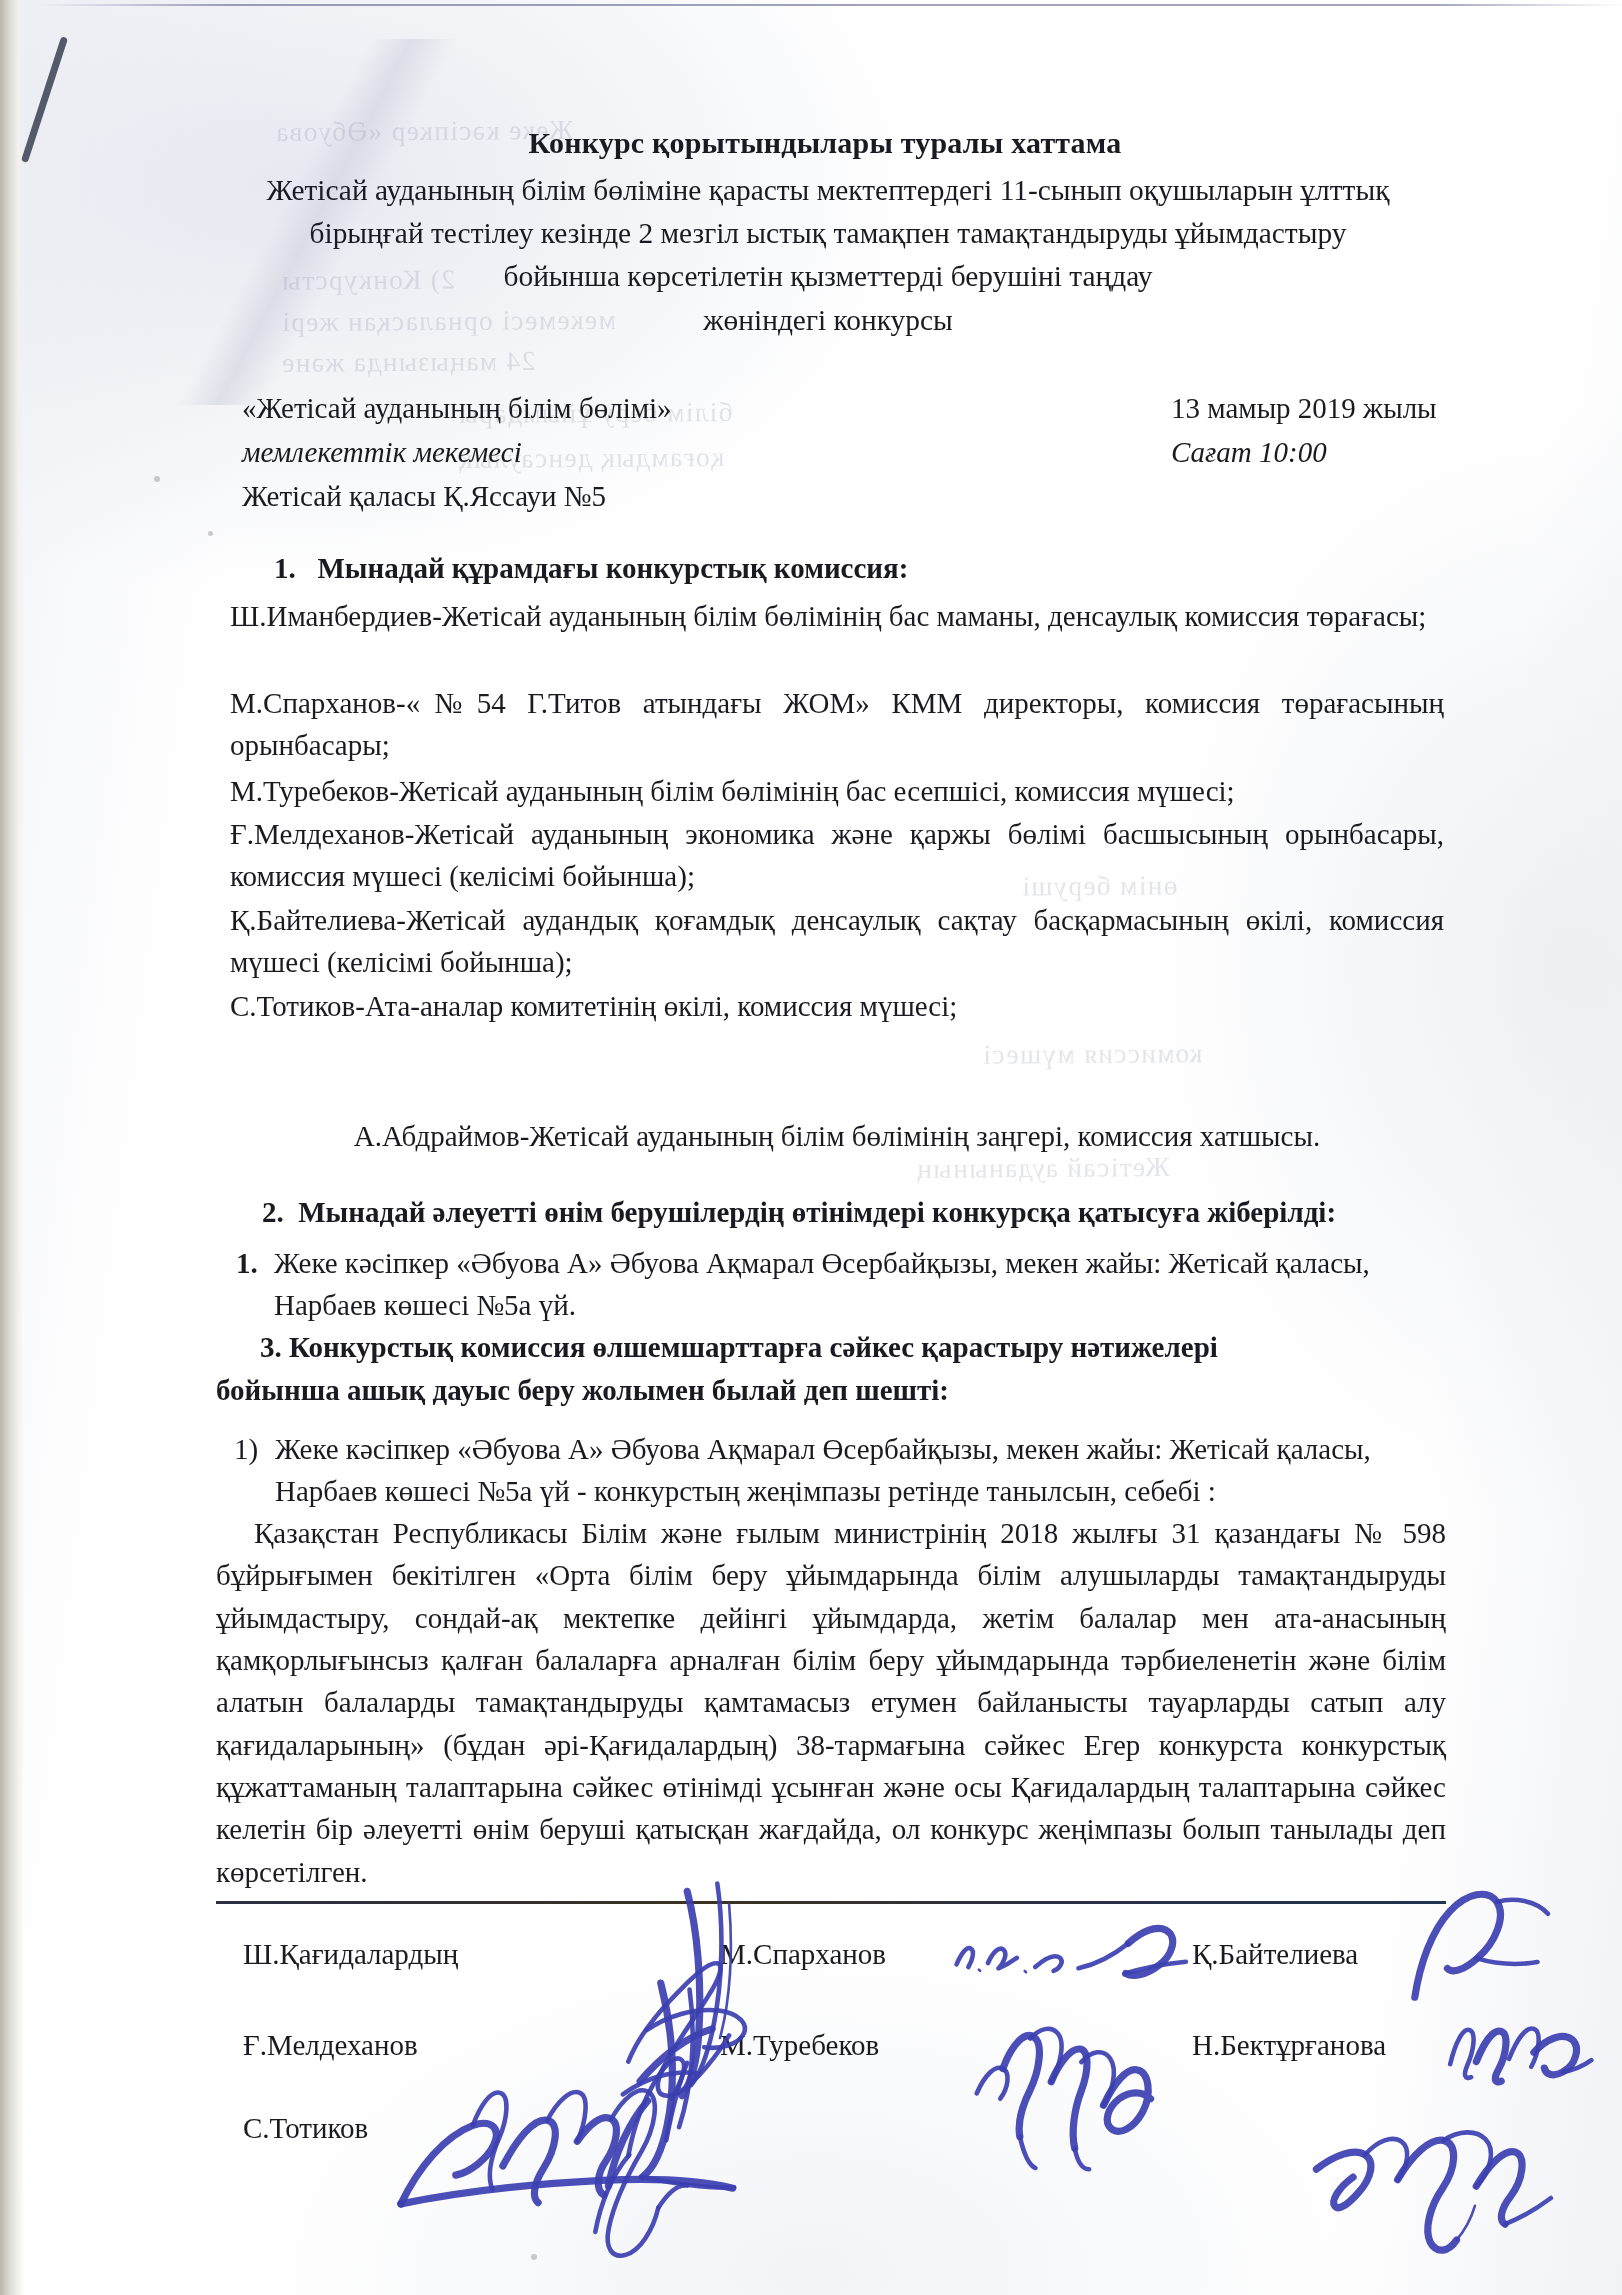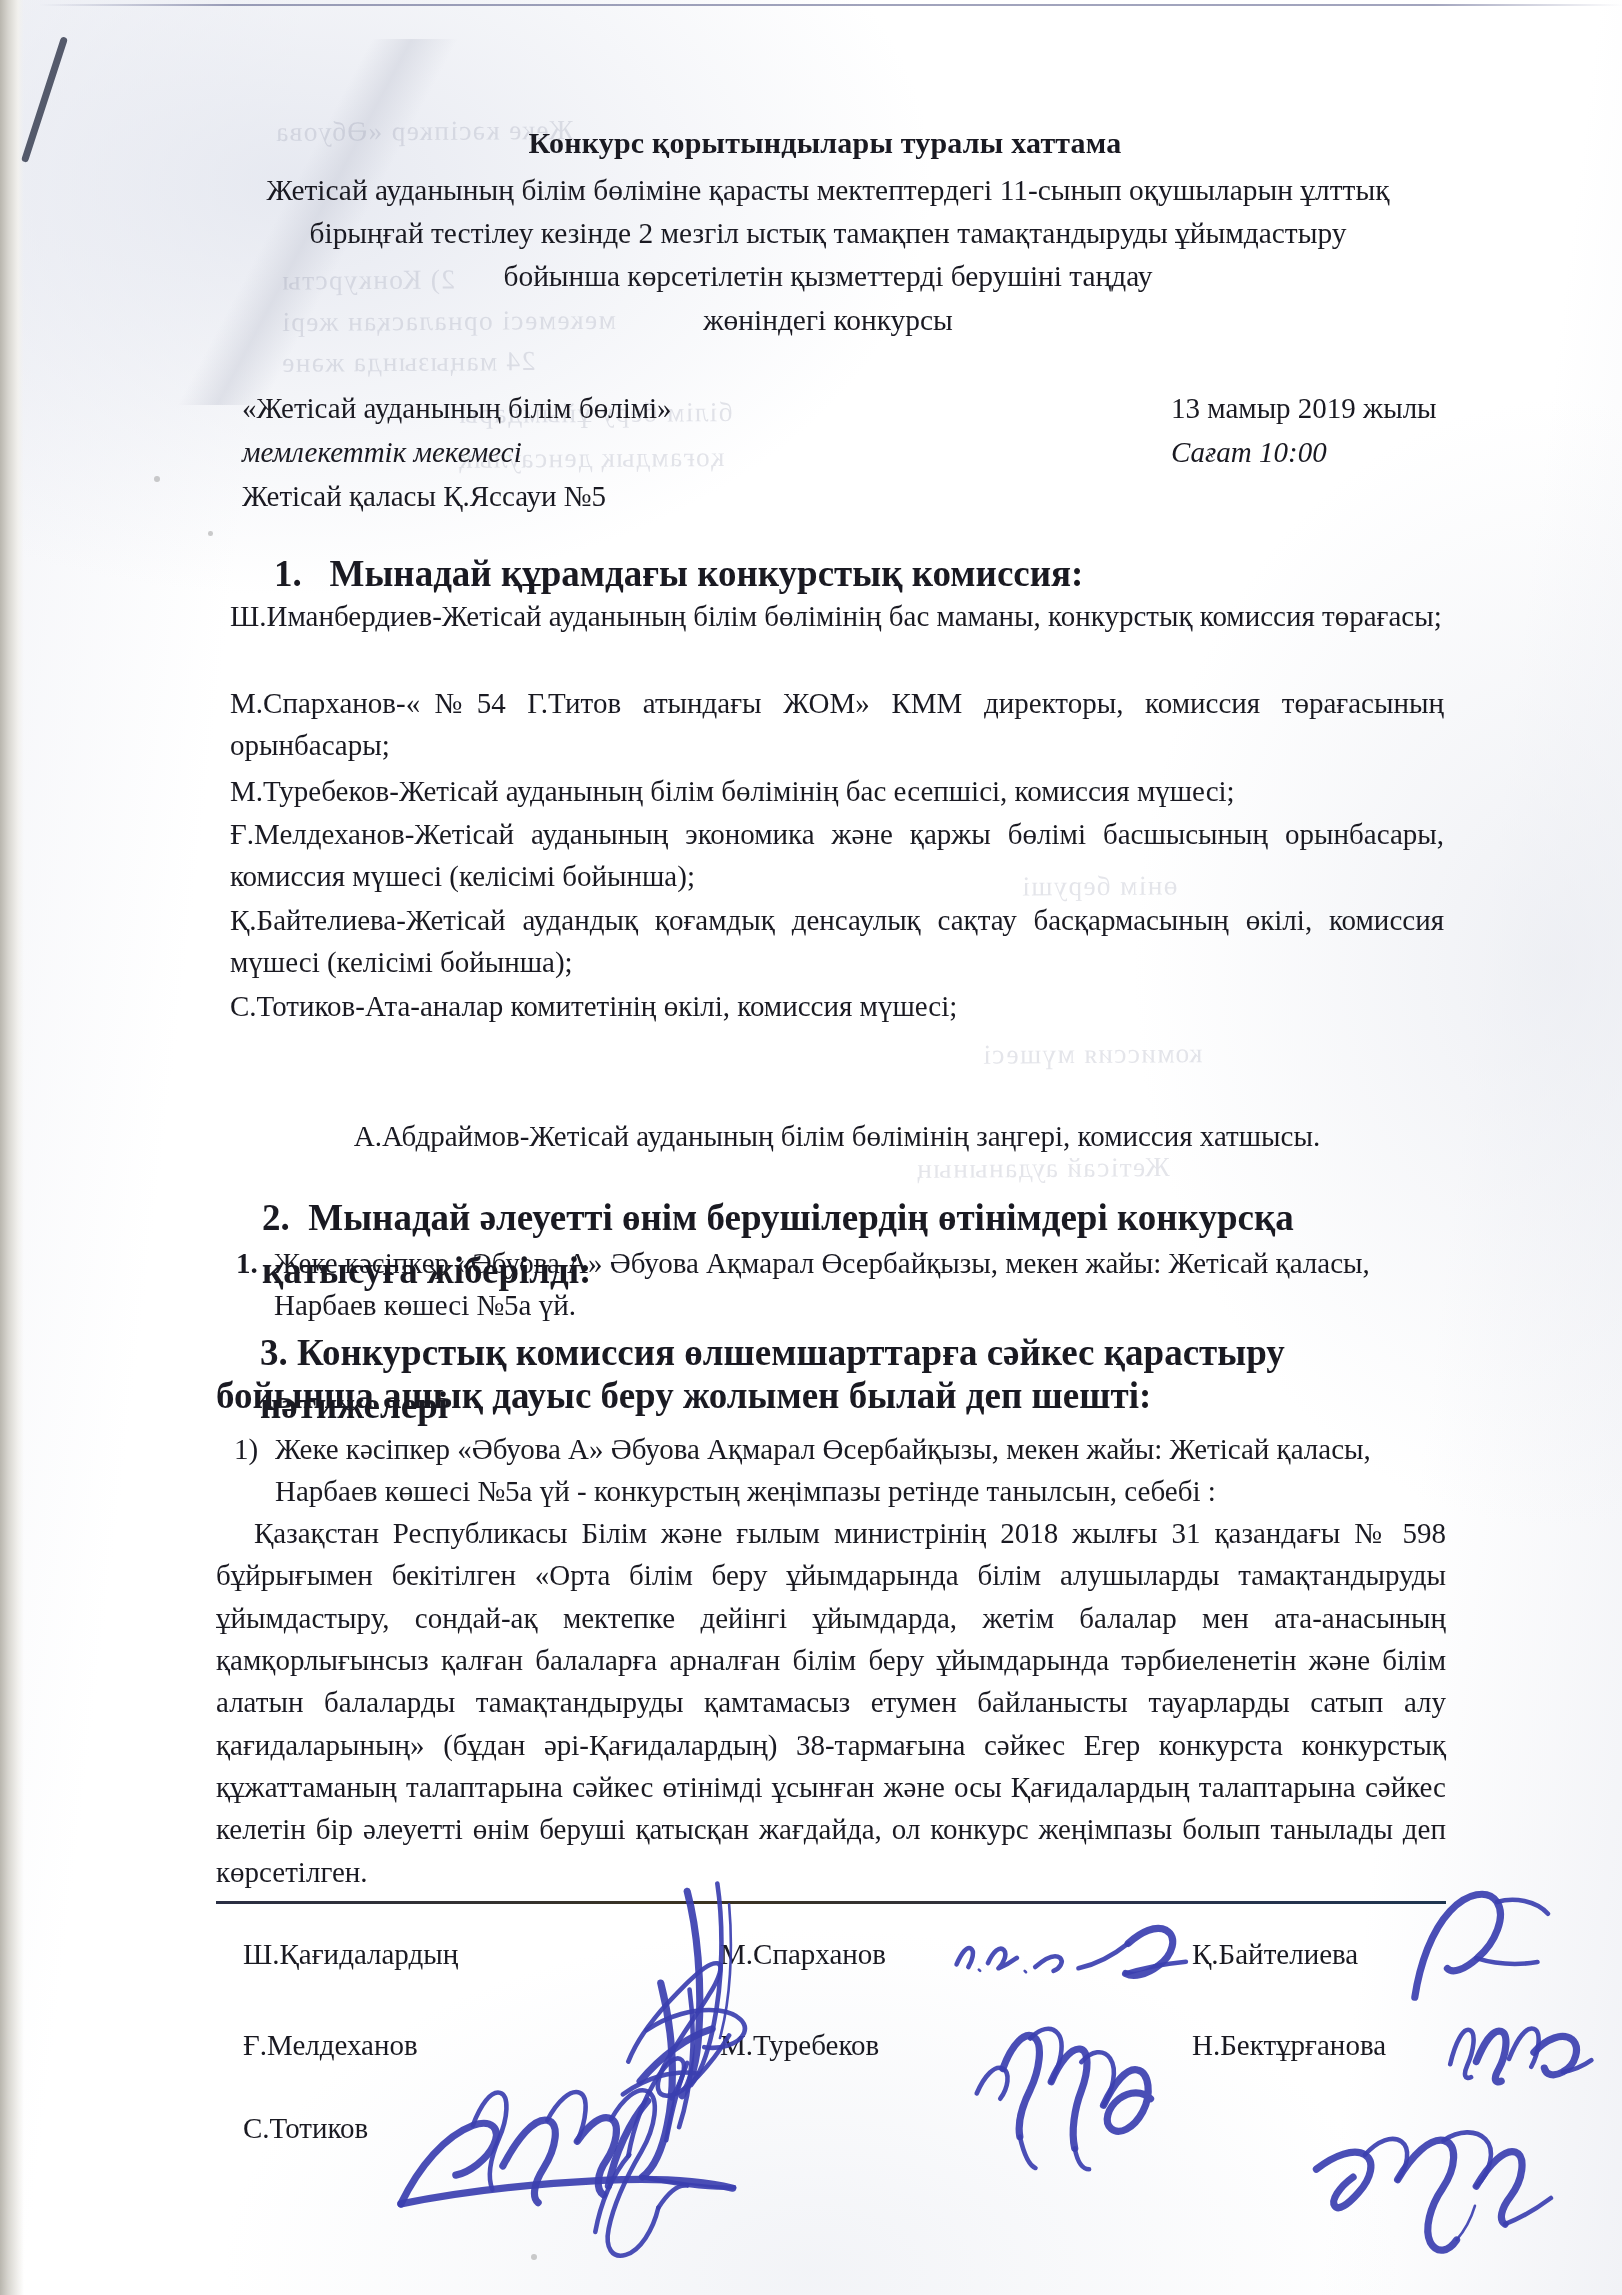--- a/index.html
+++ b/index.html
@@ -108,21 +108,21 @@
     position: absolute;
     left: 1171px; top: 386px;
     font-size: 29px;
     line-height: 1.52;
   }
   .meta-right .ital { font-style: italic; }
 
   .sec-head {
     position: absolute;
     font-weight: bold;
-    font-size: 37px;
+    font-size: 29px;
     line-height: 1.42;
   }
   .body-block {
     position: absolute;
     font-size: 29px;
     line-height: 1.46;
   }
   .just { text-align: justify; text-align-last: left; }
   .lines p { margin: 0; }
 
@@ -203,21 +203,21 @@
     <div class="meta-right lines">
       <p>13  мамыр 2019 жылы</p>
       <p class="ital">Сағат 10:00</p>
     </div>
 
     <div class="sec-head" style="left:274px; top:548px; width:1112px;">
       <span>1.</span>
       &nbsp;&nbsp;<span>Мынадай құрамдағы конкурстық комиссия:</span>
     </div>
 
-    <div class="body-block just" style="left:230px; top:595px; width:1214px;">Ш.Иманбердиев-Жетісай ауданының білім бөлімінің бас маманы, конкурстық комиссия төрағасы;</div>
+    <div class="body-block just" style="left:230px; top:595px; width:1214px;">Ш.Иманбердиев-Жетісай ауданының білім бөлімінің бас маманы, денсаулық комиссия төрағасы;</div>
     <div class="body-block just" style="left:230px; top:682px; width:1214px;">М.Спарханов-«№54 Г.Титов атындағы ЖОМ» КММ директоры, комиссия төрағасының орынбасары;</div>
     <div class="body-block" style="left:230px; top:770px; width:1214px;">М.Туребеков-Жетісай ауданының білім бөлімінің бас есепшісі, комиссия мүшесі;</div>
     <div class="body-block just" style="left:230px; top:899px; width:1214px;">Қ.Байтелиева-Жетісай аудандық қоғамдық денсаулық сақтау басқармасының өкілі, комиссия мүшесі (келісімі бойынша);</div>
     <div class="body-block just" style="left:230px; top:813px; width:1214px;">Ғ.Мелдеханов-Жетісай ауданының экономика және қаржы бөлімі басшысының орынбасары, комиссия мүшесі (келісімі бойынша);</div>
     <div class="body-block" style="left:230px; top:985px; width:1214px;">С.Тотиков-Ата-аналар комитетінің өкілі, комиссия мүшесі;</div>
     <div class="body-block" style="left:230px; top:1115px; width:1214px;text-align:center;">А.Абдраймов-Жетісай ауданының білім бөлімінің заңгері, комиссия хатшысы.</div>
 
     <div class="sec-head" style="left:262px; top:1192px; width:1178px;">
       <span>2.</span>
       &nbsp;<span>Мынадай әлеуетті өнім берушілердің өтінімдері конкурсқа қатысуға жіберілді:</span>

